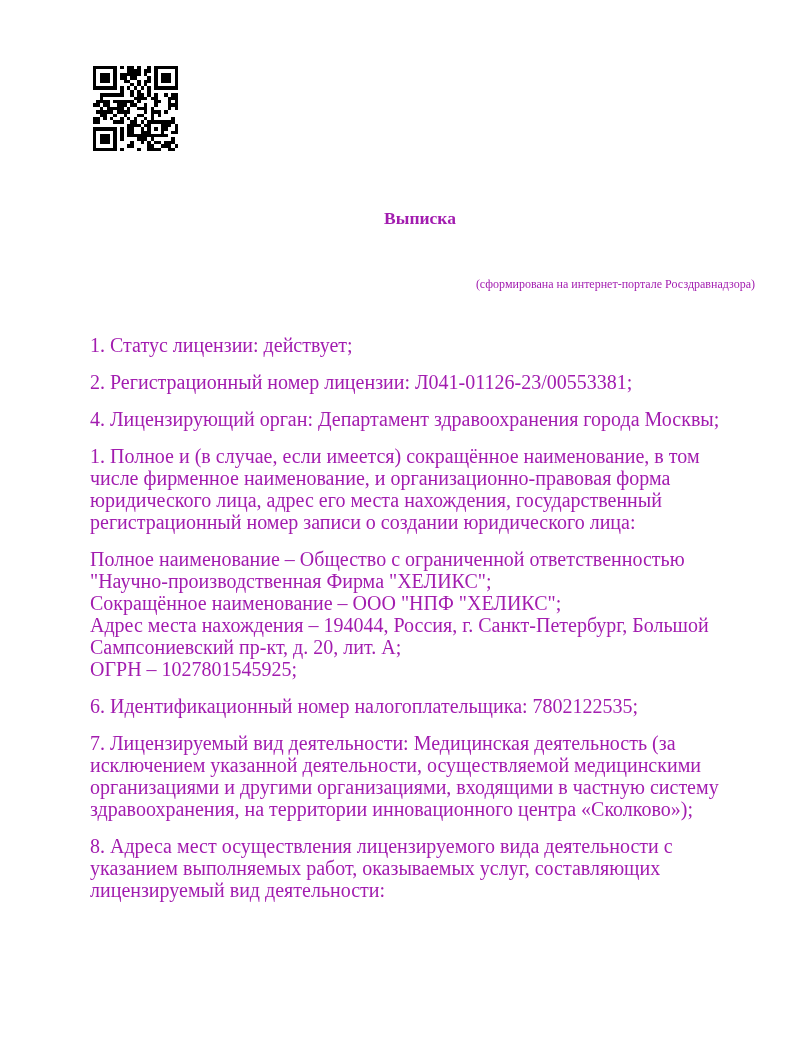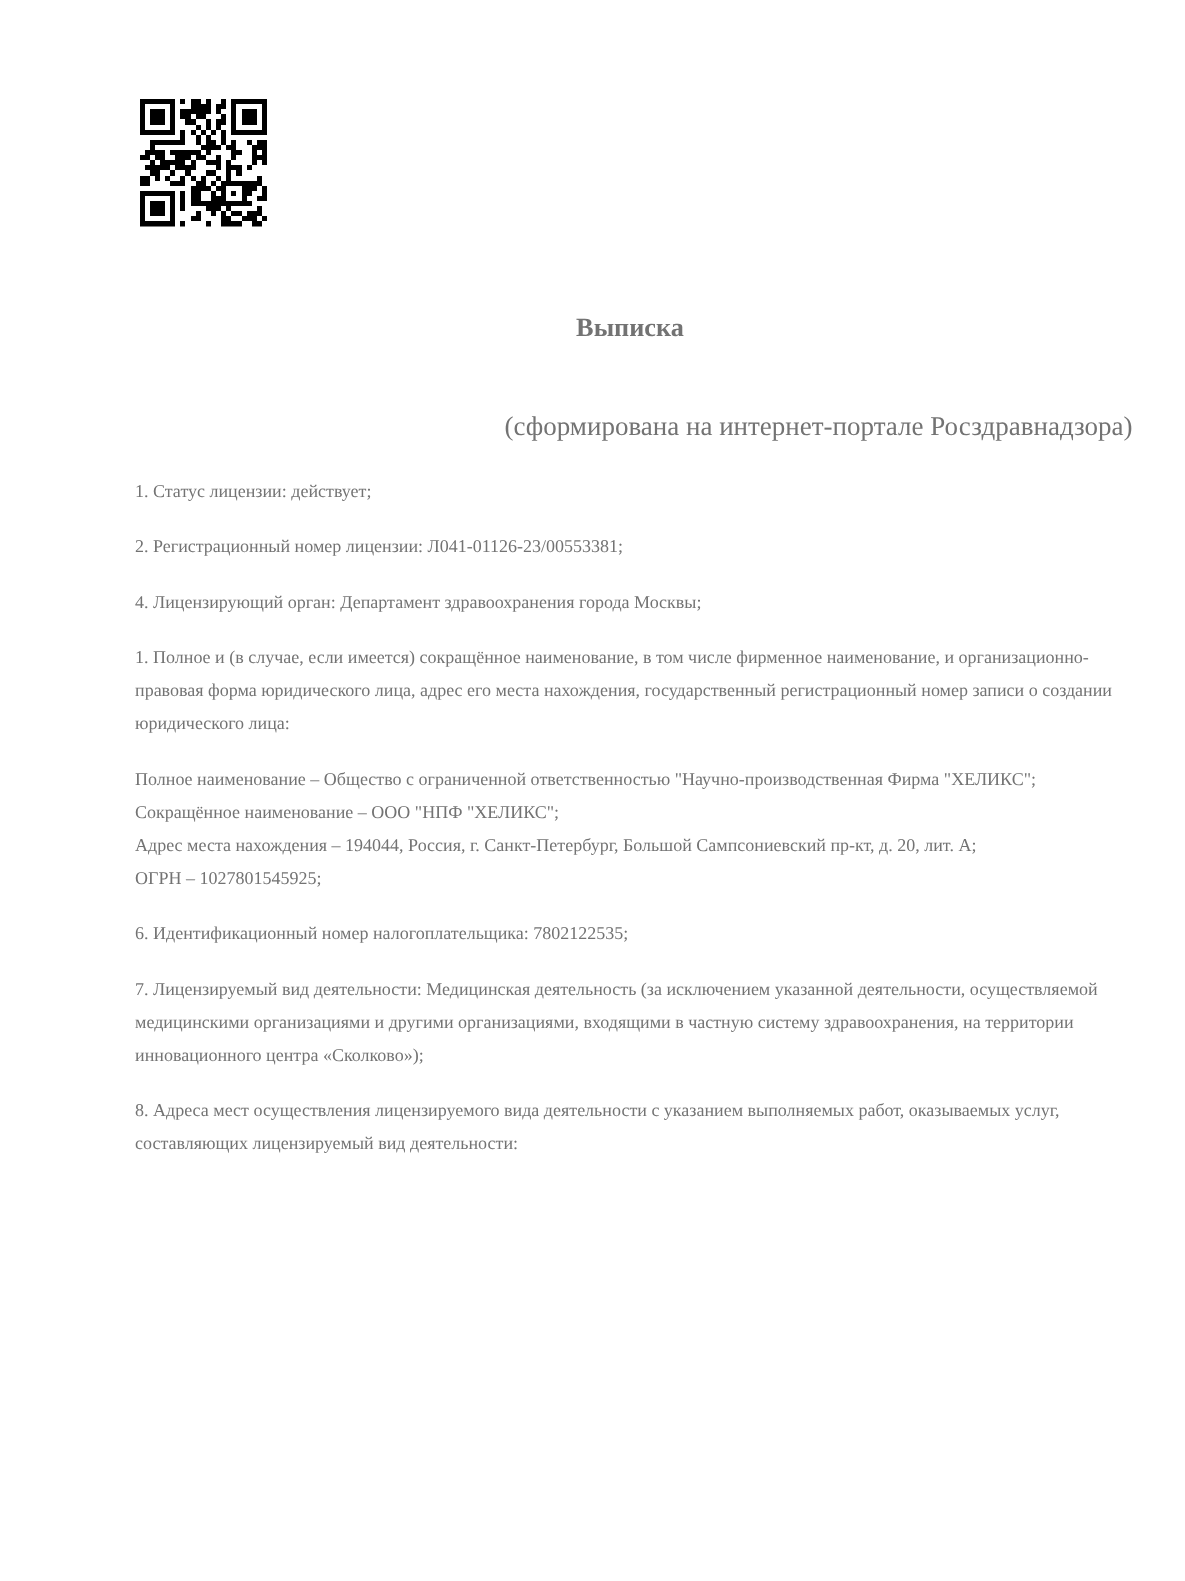--- a/index.html
+++ b/index.html
@@ -2,21 +2,21 @@
 <html lang="ru"><head>
 <meta charset="utf-8">
 <style>
   * { margin: 0; padding: 0; box-sizing: border-box; }
   html, body { background: #ffffff; }
   .page {
     position: relative;
     width: 790px;
     height: 1054px;
     background: #ffffff;
-    color: #737373;
+    color: #a21caf;
     font-family: "Liberation Serif", "DejaVu Serif", serif;
     overflow: hidden;
   }
   .qr {
     position: absolute;
     left: 93px;
     top: 66px;
     width: 85px;
     height: 85px;
   }
@@ -30,29 +30,29 @@
     font-weight: bold;
     font-size: 17.5px;
     line-height: 25px;
   }
   .formation-note {
     position: absolute;
     left: 90px;
     right: 35px;
     top: 275px;
     text-align: right;
-    font-size: 18px;
+    font-size: 12px;
     line-height: 18px;
   }
   .content {
     position: absolute;
     left: 90px;
-    top: 316px;
+    top: 334px;
     width: 658px;
-    font-size: 12px;
+    font-size: 20px;
     line-height: 22px;
   }
   .para { margin: 0 0 15px 0; }
   .org-block { margin: 0 16px 15px 0; }
 </style>
 </head>
 <body>
 
 <div class="page">
 

